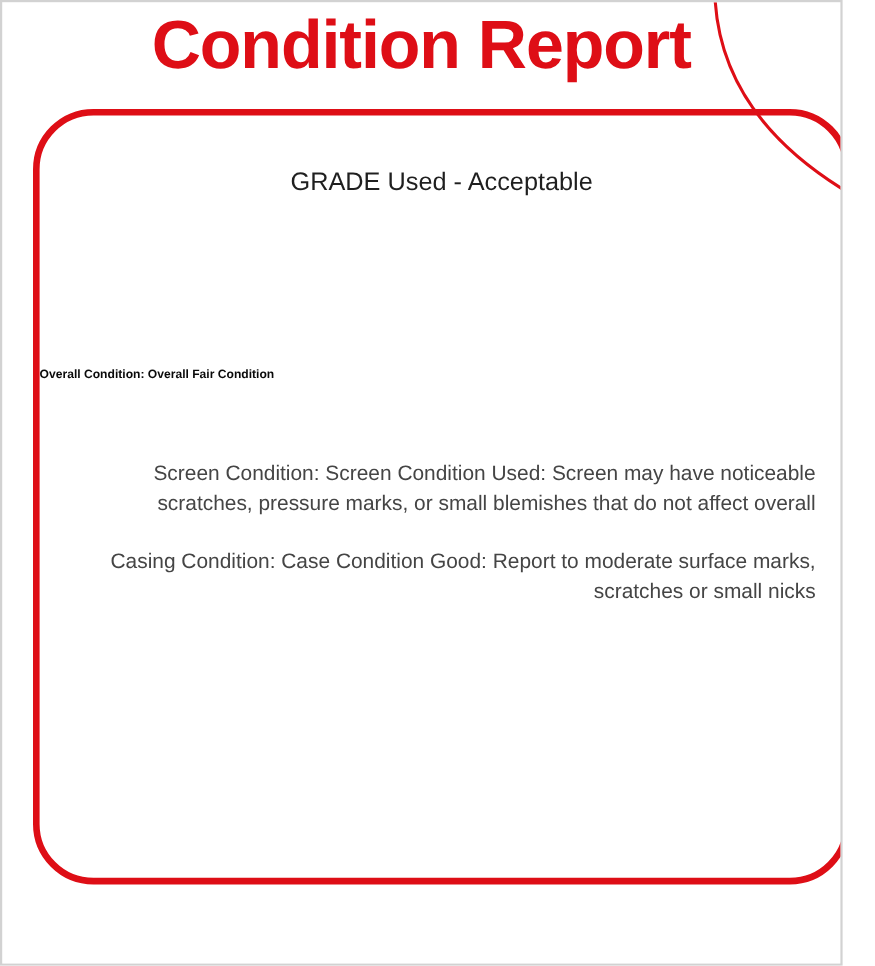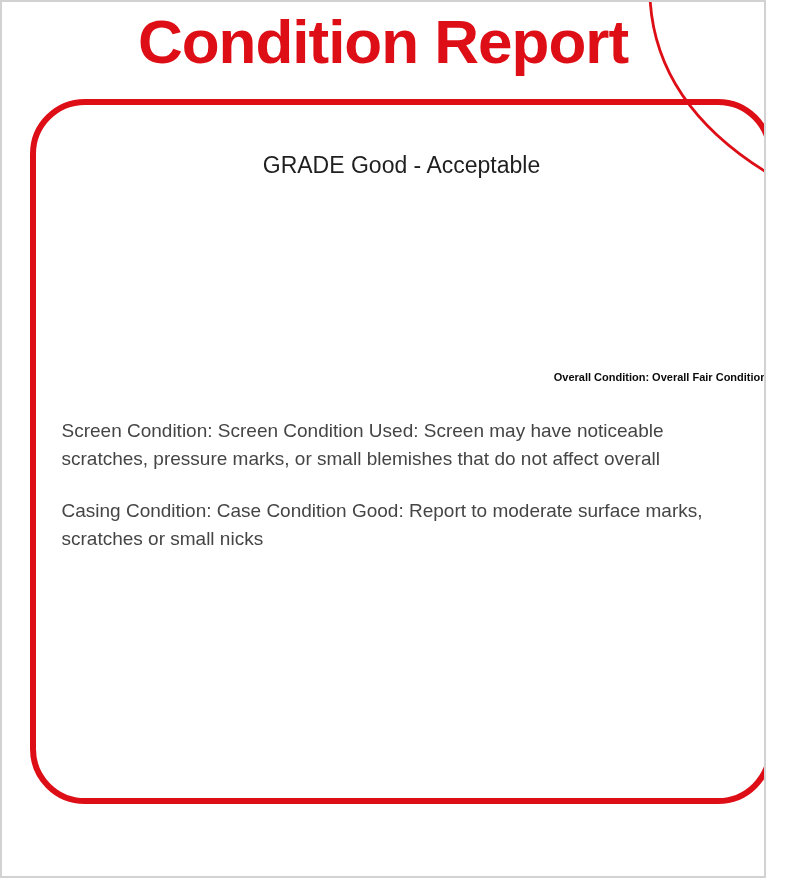--- a/index.html
+++ b/index.html
@@ -57,34 +57,33 @@
     line-height: 30px;
     font-weight: 400;
     color: var(--heading-text);
   }
 
   .overall-line {
     position: absolute;
     top: 229px;           
     left: 0;
     width: 100%;
-    text-align: right;
+    text-align: left;
     font-size: 11px;
     line-height: 14px;
     font-weight: 700;
     color: var(--small-text);
-    margin-top: 36px;
   }
 
   .para {
     position: absolute;
     left: 50%;
     transform: translateX(-50%);
     width: 680px;
-    text-align: left;
+    text-align: right;
     font-size: 19px;
     line-height: 28px;
     font-weight: 400;
     color: var(--body-text);
   }
   .para.screen { top: 312px; }   
   .para.casing { top: 392px; }   
 
   .swoosh {
     position: absolute;
@@ -98,21 +97,21 @@
 </style>
 </head>
 <body>
 
 <div class="page">
 
   <h1 class="title">Condition Report</h1>
 
   <div class="panel">
 
-    <div class="grade-heading">GRADE Good - Acceptable</div>
+    <div class="grade-heading">GRADE Used - Acceptable</div>
 
     <div class="overall-line">Overall Condition: Overall Fair Condition</div>
 
     <p class="para screen">Screen Condition: Screen Condition Used: Screen may have noticeable scratches, pressure marks, or small blemishes that do not affect overall</p>
 
     <p class="para casing">Casing Condition: Case Condition Good: Report to moderate surface marks, scratches or small nicks</p>
 
   </div>
 
   <svg class="swoosh" viewBox="0 0 795 878" aria-hidden="true">

